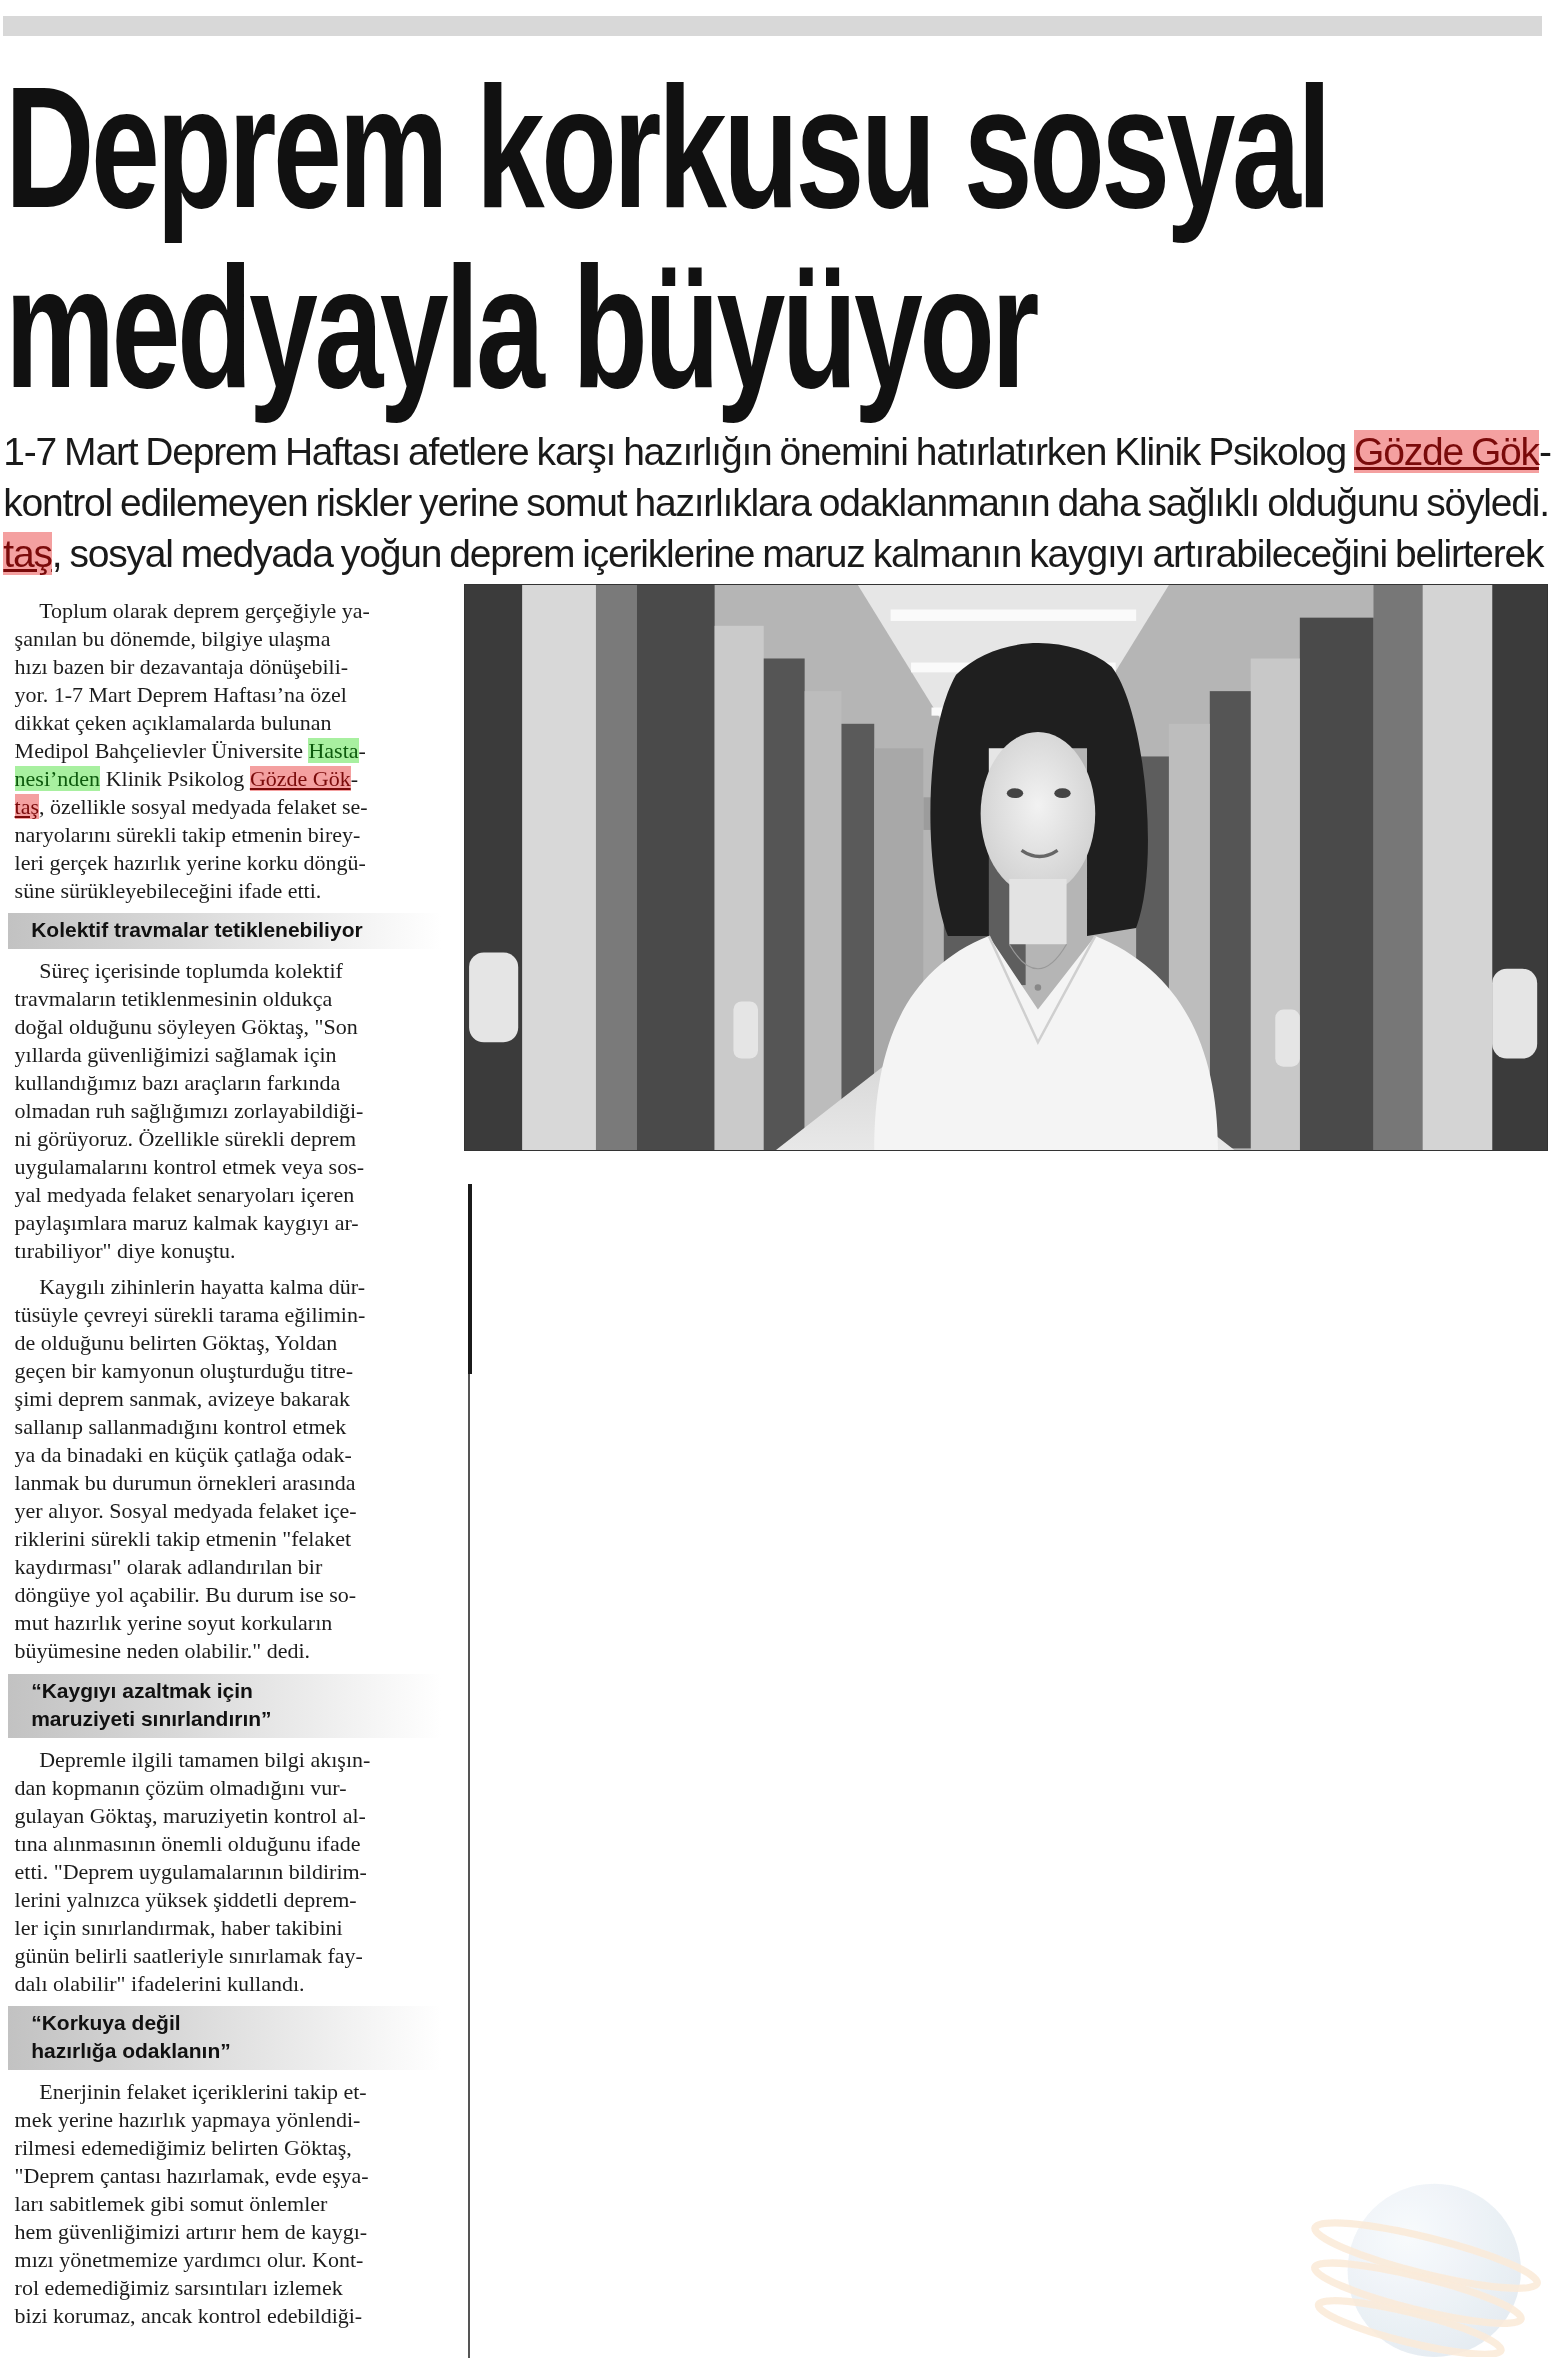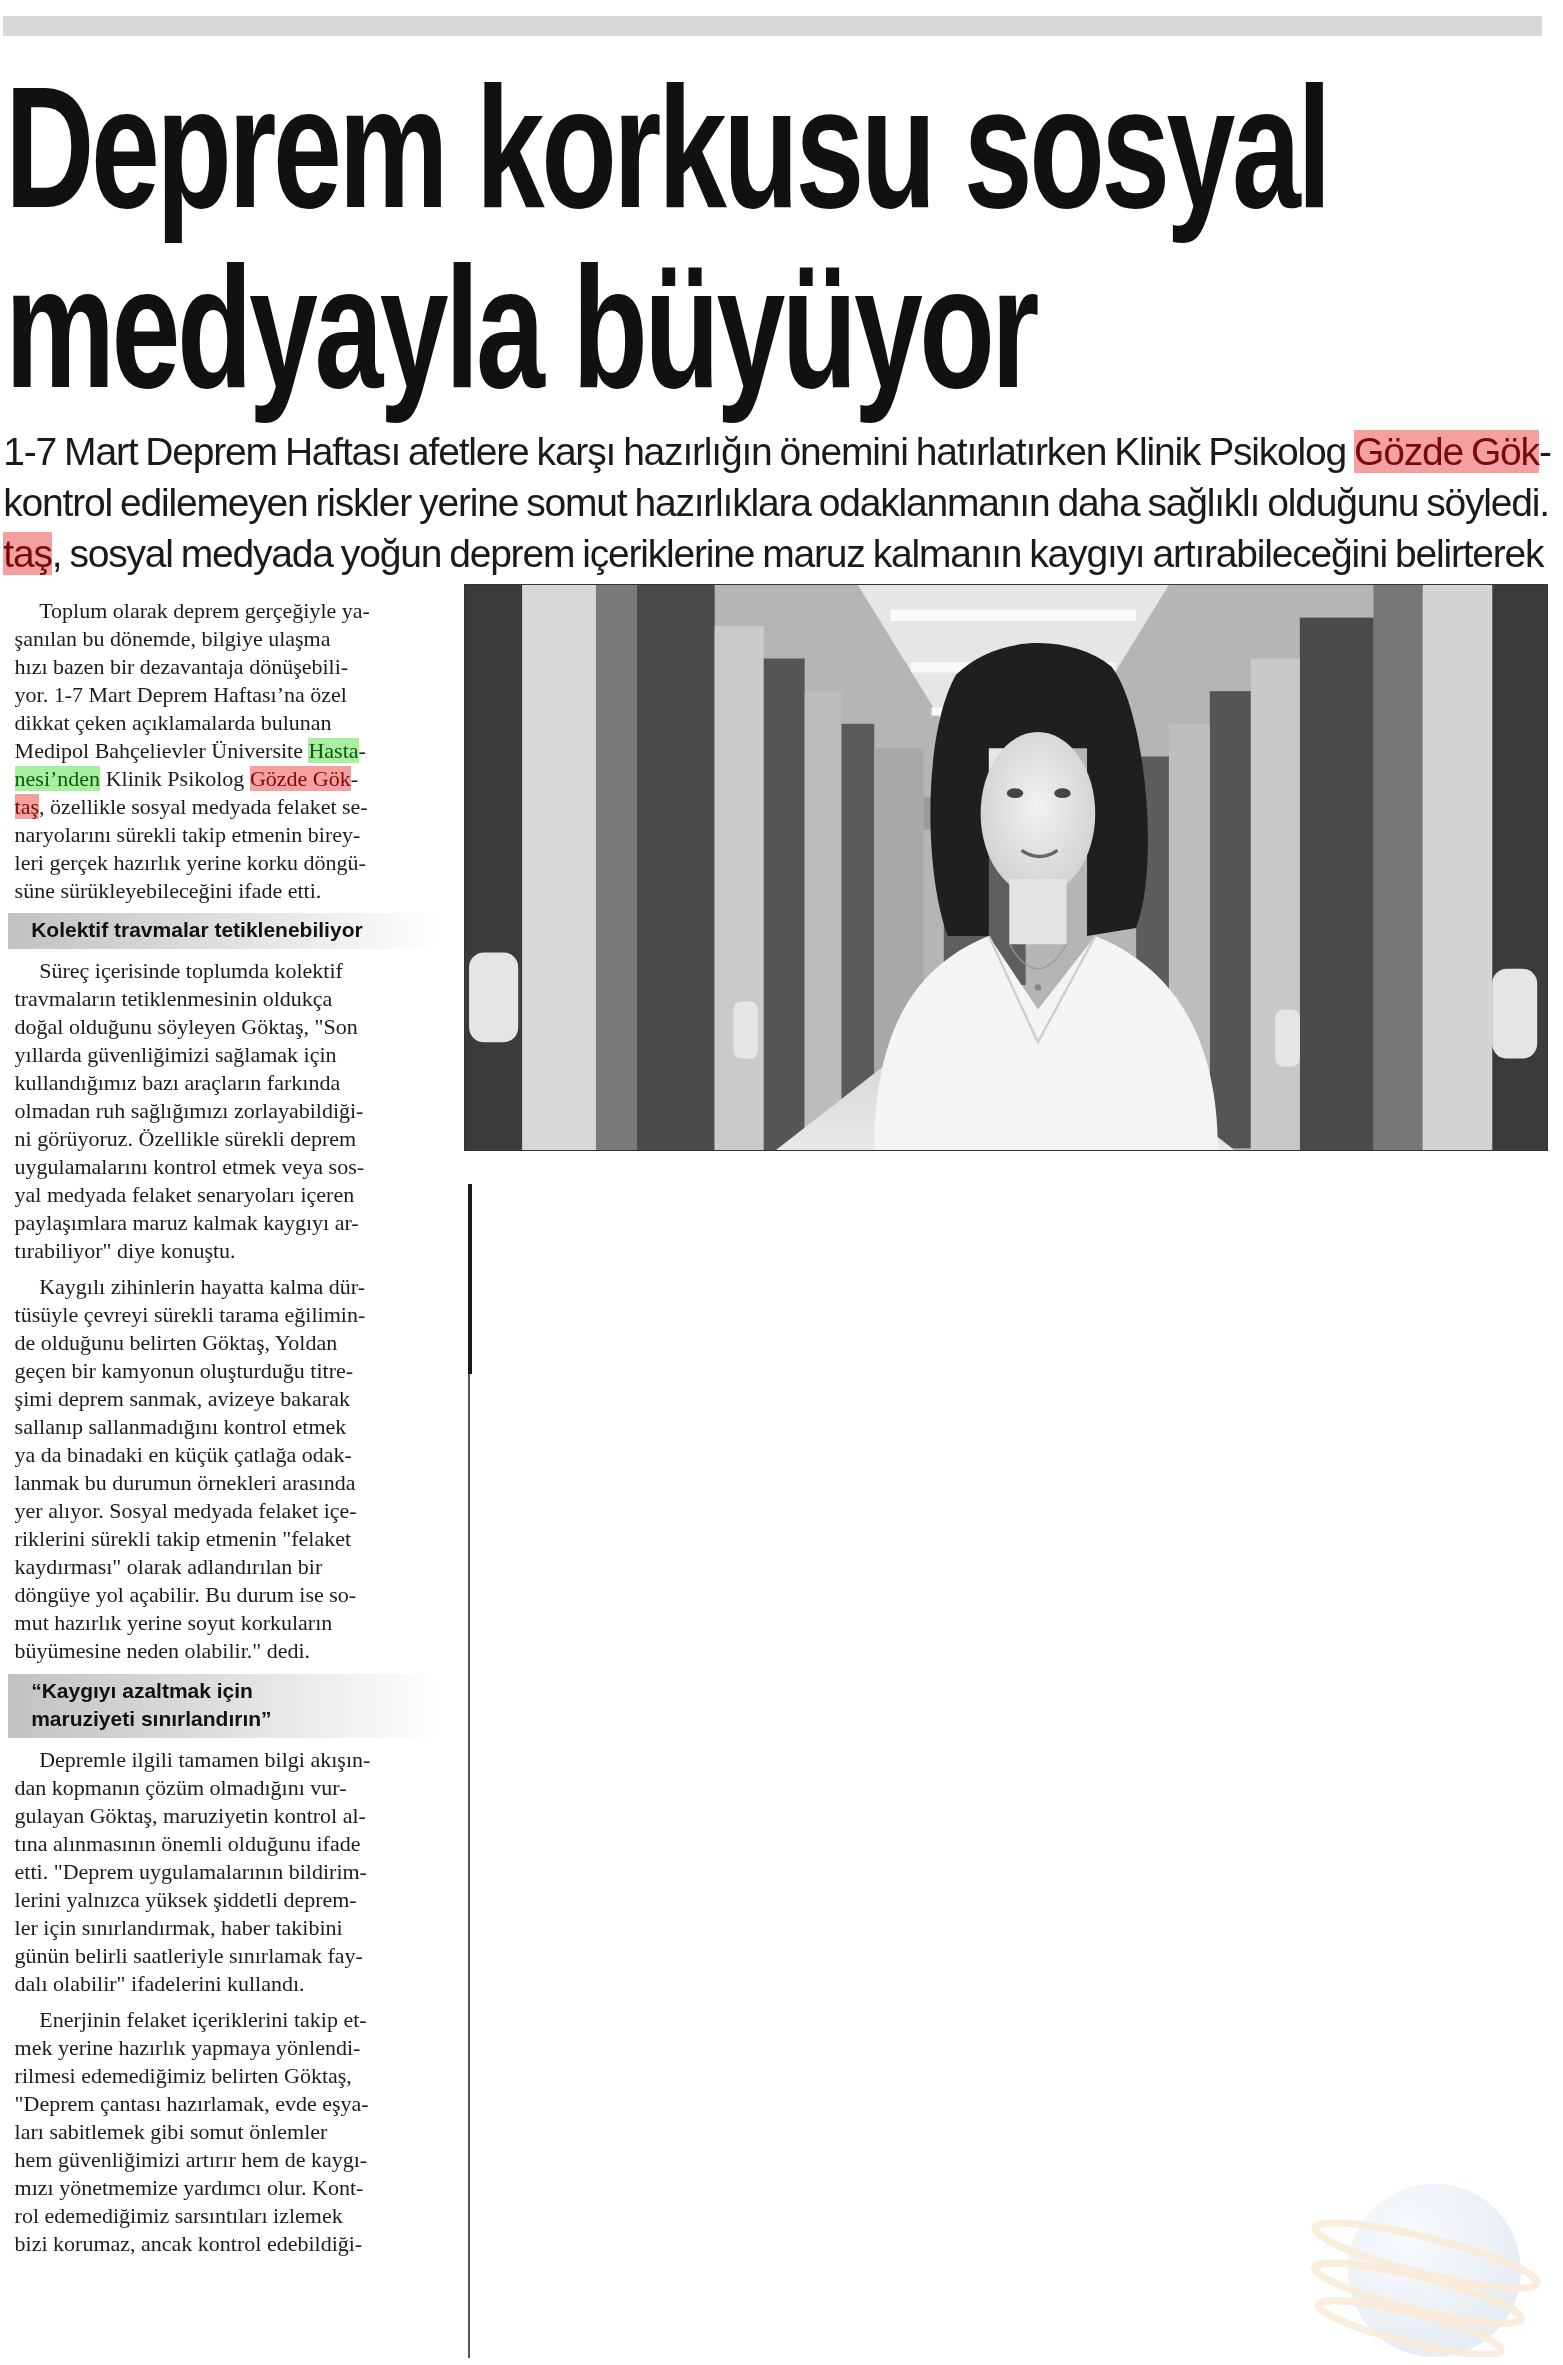--- a/index.html
+++ b/index.html
@@ -11,21 +11,21 @@
     font-family: "Liberation Sans", sans-serif; font-weight: 700; font-size: 172px;
     line-height: 180px; letter-spacing: -4.9px; color: #111; transform: scaleX(0.72); transform-origin: left top;
     white-space: nowrap; }
   .headline span { display: block; }
 
   .lede { position: absolute; left: 3.3px; top: 426px; width: 1541px;
     font-family: "Liberation Sans", sans-serif; font-size: 39px; line-height: 51px; color: #1a1a1a;
     letter-spacing: -1.2px; word-spacing: -1.6px; }
   .lede-line { display: block; white-space: nowrap; transform-origin: left top; }
 
-  .hl-red { background: #f4a0a0; color: #7a0a0a; }
+  .hl-red { background: #f4a0a0; color: #7a0a0a; text-decoration: underline; }
   .hl-green { background: #a8f0a0; color: #0d5a0d; }
 
   .col-left { position: absolute; left: 6.6px; top: 589px; width: 430px;
     font-family: "Liberation Serif", serif; font-size: 22px; line-height: 28px; color: #1c1c1c; }
   .col-left p { margin: 8px; text-indent: 24.6px; }
   .col-left .line { display: block; white-space: nowrap; }
   .col-left .first { padding-left: 24.6px; }
   .col-left p .line { text-indent: 0; }
 
   .subhead { margin: 8.2px 0 6.6px 1.6px; padding: 3.3px 0 4.9px 23px; width: 410px;
@@ -113,20 +113,24 @@
         <span class="line first">Depremle ilgili tamamen bilgi akışın-</span>
         <span class="line">dan kopmanın çözüm olmadığını vur-</span>
         <span class="line">gulayan Göktaş, maruziyetin kontrol al-</span>
         <span class="line">tına alınmasının önemli olduğunu ifade</span>
         <span class="line">etti. "Deprem uygulamalarının bildirim-</span>
         <span class="line">lerini yalnızca yüksek şiddetli deprem-</span>
         <span class="line">ler için sınırlandırmak, haber takibini</span>
         <span class="line">günün belirli saatleriyle sınırlamak fay-</span>
         <span class="line">dalı olabilir" ifadelerini kullandı.</span>
       </p>
+      <div class="subhead">
+        <span class="line">“Korkuya değil</span>
+        <span class="line">hazırlığa odaklanın”</span>
+      </div>
       <p>
         <span class="line first">Enerjinin felaket içeriklerini takip et-</span>
         <span class="line">mek yerine hazırlık yapmaya yönlendi-</span>
         <span class="line">rilmesi edemediğimiz belirten Göktaş,</span>
         <span class="line">"Deprem çantası hazırlamak, evde eşya-</span>
         <span class="line">ları sabitlemek gibi somut önlemler</span>
         <span class="line">hem güvenliğimizi artırır hem de kaygı-</span>
         <span class="line">mızı yönetmemize yardımcı olur. Kont-</span>
         <span class="line">rol edemediğimiz sarsıntıları izlemek</span>
         <span class="line">bizi korumaz, ancak kontrol edebildiği-</span>

